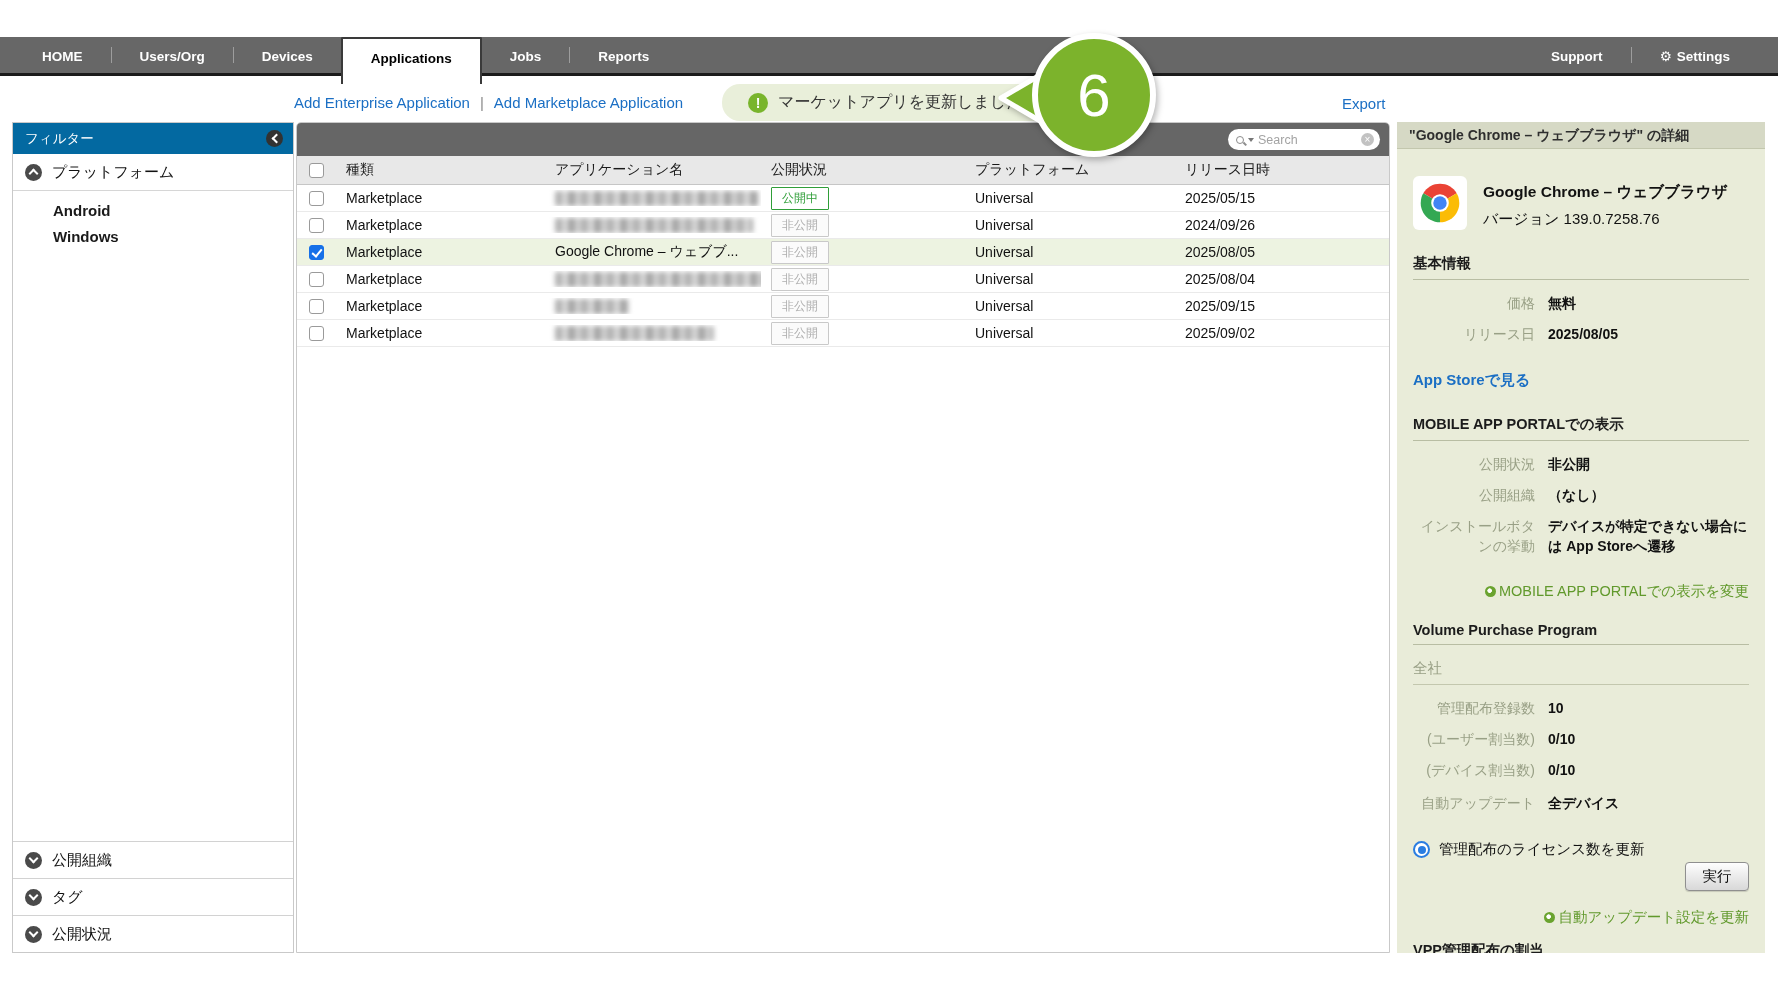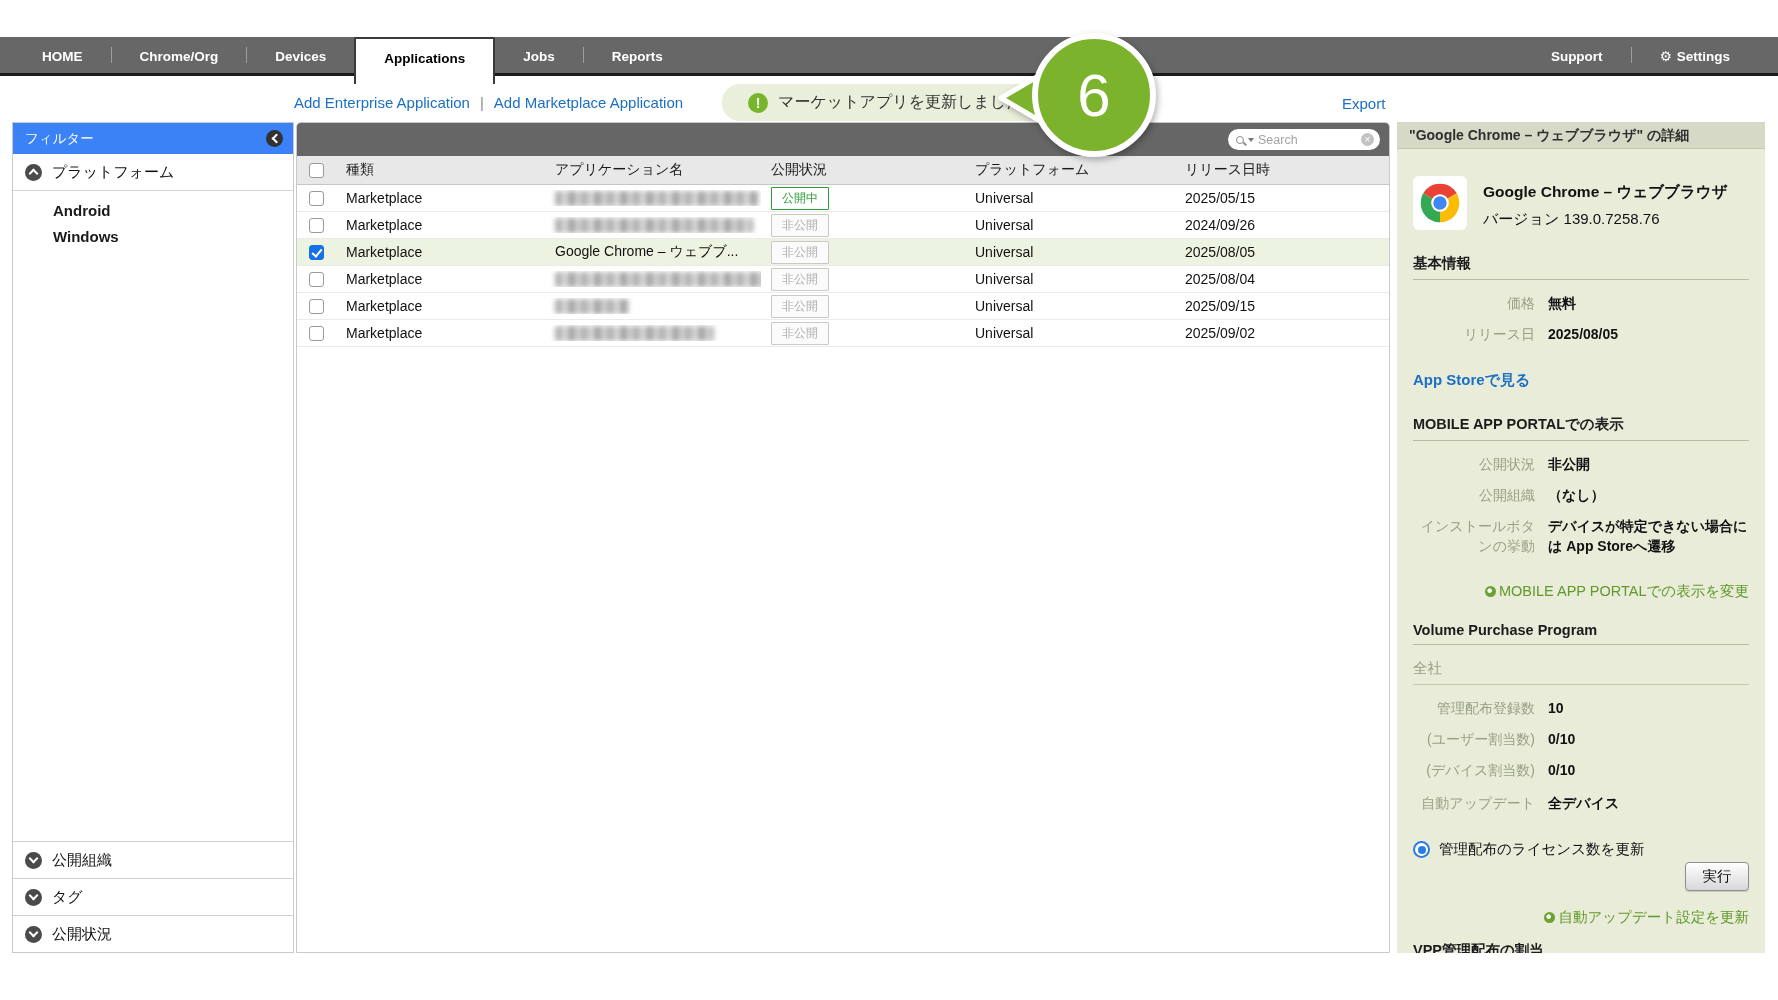--- a/index.html
+++ b/index.html
@@ -29,21 +29,21 @@
             background:#e9efda; display:flex; align-items:center; padding:0 60px 0 26px; z-index:1; }
   .banner-icon { width:20px; height:20px; border-radius:50%; background:#79b52c; color:#fff;
                  font-weight:bold; font-size:14px; text-align:center; line-height:20px; margin-right:10px; flex:0 0 auto;}
   .banner-text { font-size:16px; color:#333; white-space:nowrap; }
 
   .callout { position:absolute; left:987px; top:18px; z-index:7; filter:drop-shadow(2px 3px 3px rgba(0,0,0,.28)); }
 
   
   .sidebar { position:absolute; left:12px; top:122px; width:282px; height:831px;
              background:#fff; border:1px solid #c9c9c9; display:flex; flex-direction:column; }
-  .sb-head { height:31px; background:#3b82f6; display:flex; align-items:center; padding:0 10px 0 12px; flex:0 0 auto;}
+  .sb-head { height:31px; background:#0369a1; display:flex; align-items:center; padding:0 10px 0 12px; flex:0 0 auto;}
   .sb-title { color:#fff; font-size:13.5px; flex:1; }
   .ci { width:17px; height:17px; border-radius:50%; background:#4a4a4a; position:relative; display:inline-block; flex:0 0 auto;}
   .ci::after { content:""; position:absolute; width:5px; height:5px;
                border-left:2px solid #fff; border-top:2px solid #fff; }
   .ci.up::after   { left:5px; top:6.5px; transform:rotate(45deg); }
   .ci.down::after { left:5px; top:3.5px; transform:rotate(225deg); }
   .ci.left { background:#323232; }
   .ci.left::after { left:6.5px; top:5px; transform:rotate(-45deg); }
   .sb-section { height:37px; display:flex; align-items:center; gap:10px; padding-left:12px;
                 border-bottom:1px solid #d6d6d6; font-size:15px; color:#111; cursor:pointer; flex:0 0 auto;}
@@ -135,21 +135,21 @@
 </style>
 </head>
 <body>
 
 <div id="app">
 
   <div class="topnav">
     <div class="nav-left">
       <div class="nav-item">HOME</div>
       <div class="nav-sep"></div>
-      <div class="nav-item">Chrome/Org</div>
+      <div class="nav-item">Users/Org</div>
       <div class="nav-sep"></div>
       <div class="nav-item">Devices</div>
       <div class="nav-item active">Applications</div>
       <div class="nav-item">Jobs</div>
       <div class="nav-sep"></div>
       <div class="nav-item">Reports</div>
     </div>
     <div class="nav-right">
       <div class="nav-item">Support</div>
       <div class="nav-sep"></div>

